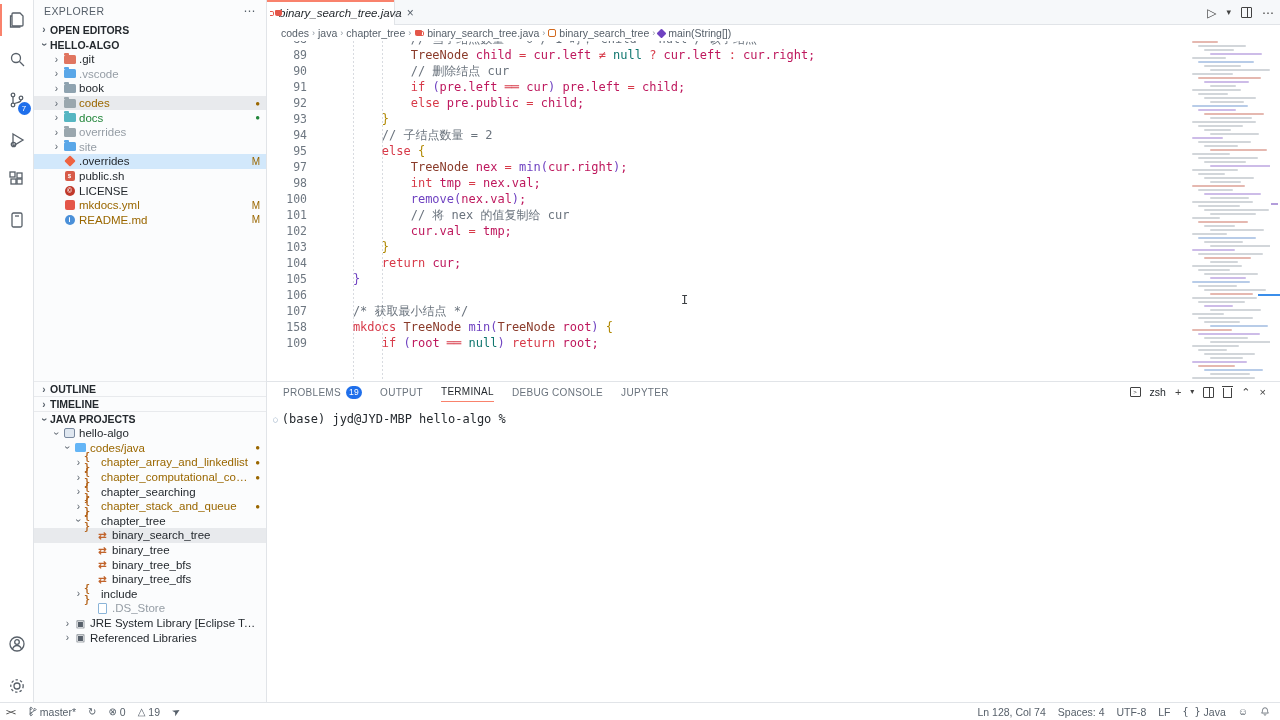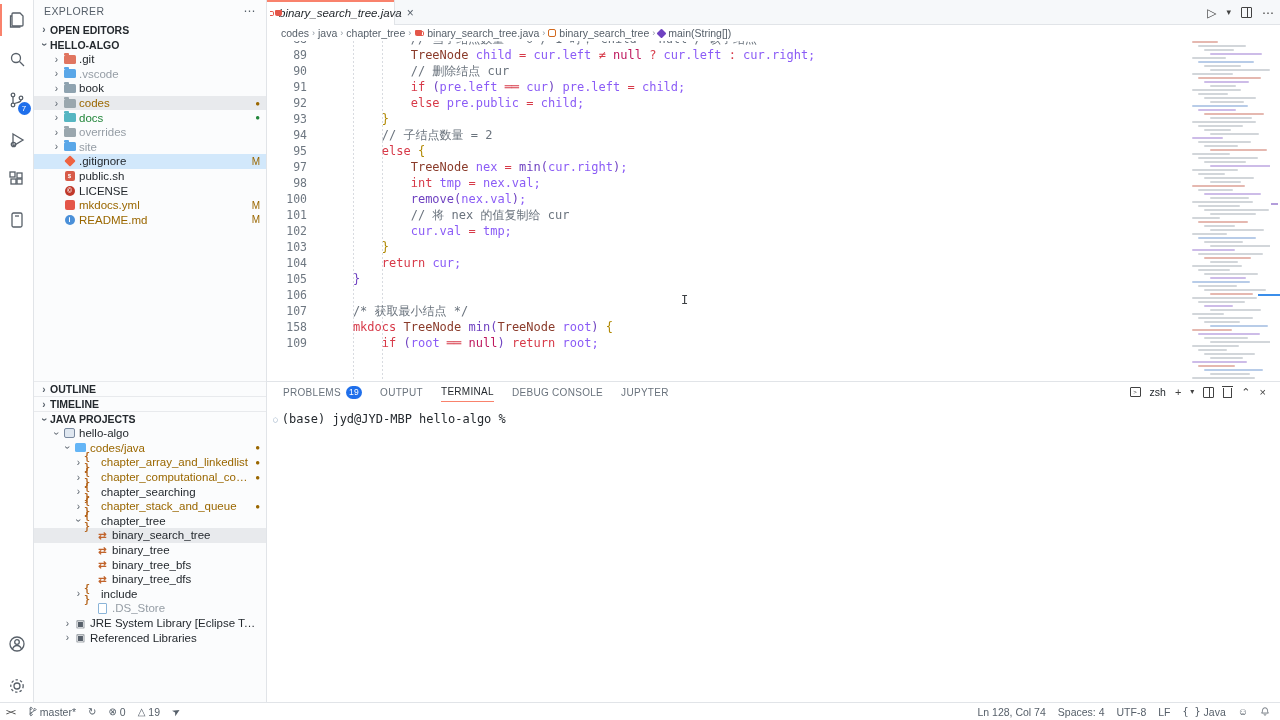--- a/index.html
+++ b/index.html
@@ -71,21 +71,21 @@
   .code-area { position:absolute; left:0; top:41px; right:90px; height:340px; overflow:hidden; }
   .code-scroll { position:relative; top:-10px; }
   .cline { height:16px; display:flex; font-family:"DejaVu Sans Mono",monospace; font-size:12px; line-height:16px; white-space:pre; }
   .lnum { width:40px; text-align:right; color:#6e7781; flex:none; font-size:11.5px; }
   .ltext { padding-left:17px; position:relative; }
   .guides { position:absolute; left:57px; top:0; bottom:0; width:200px; pointer-events:none;
      background:
        repeating-linear-gradient(to bottom, #d8dbe0 0 2px, transparent 2px 4px) 29px 0/1px 100% no-repeat,
        repeating-linear-gradient(to bottom, #d8dbe0 0 2px, transparent 2px 4px) 58px 0/1px 100% no-repeat; }
   .tk-k { color:#d73a49; } .tk-t { color:#8a3b2a; } .tk-f { color:#6f42c1; }
-  .tk-n { color:#be185d; } .tk-c { color:#6a737d; } .tk-v { color:#8b5cf6; }
+  .tk-n { color:#0f766e; } .tk-c { color:#6a737d; } .tk-v { color:#be185d; }
   .tk-b1 { color:#b08800; } .tk-b2 { color:#6f42c1; }
 
   .minimap { position:absolute; right:10px; top:41px; width:80px; height:340px; overflow:hidden; }
   .mm-row { border-radius:1px; }
   .ruler { position:absolute; right:0; top:41px; width:10px; height:340px; }
   .cursor-mark { position:absolute; right:0; width:22px; height:2px; background:#3b8eea; top:294px; }
   .ruler-dash { position:absolute; right:2px; width:7px; height:2px; background:#b39ddb; top:203px; }
   .ibeam { position:absolute; left:414px; top:293px; width:7px; height:12px; color:#1b1f23; font-size:12px; font-family:"DejaVu Sans Mono",monospace; opacity:.85; }
 
   
@@ -237,21 +237,21 @@
           <span class="ticon">
             <span class="i-folder" style="background:#5aa7e8"></span>
           </span>
       <span class="tlabel" style="color:#959da5">site</span>
         </div>
         <div class="trow selblue" style="padding-left:17px">
       <span class="chev hidden">›</span>
           <span class="ticon">
             <span class="i-diamond" style="background:#ef6340"></span>
           </span>
-      <span class="tlabel" style="color:#24292e">.gitignore</span>
+      <span class="tlabel" style="color:#24292e">.overrides</span>
           <span class="tbadge" style="color:#9a6700">M</span>
         </div>
         <div class="trow " style="padding-left:17px">
       <span class="chev hidden">›</span>
           <span class="ticon">
             <span class="i-box" style="background:#d75b48">$</span>
           </span>
       <span class="tlabel" style="color:#24292e">public.sh</span>
         </div>
         <div class="trow " style="padding-left:17px">

